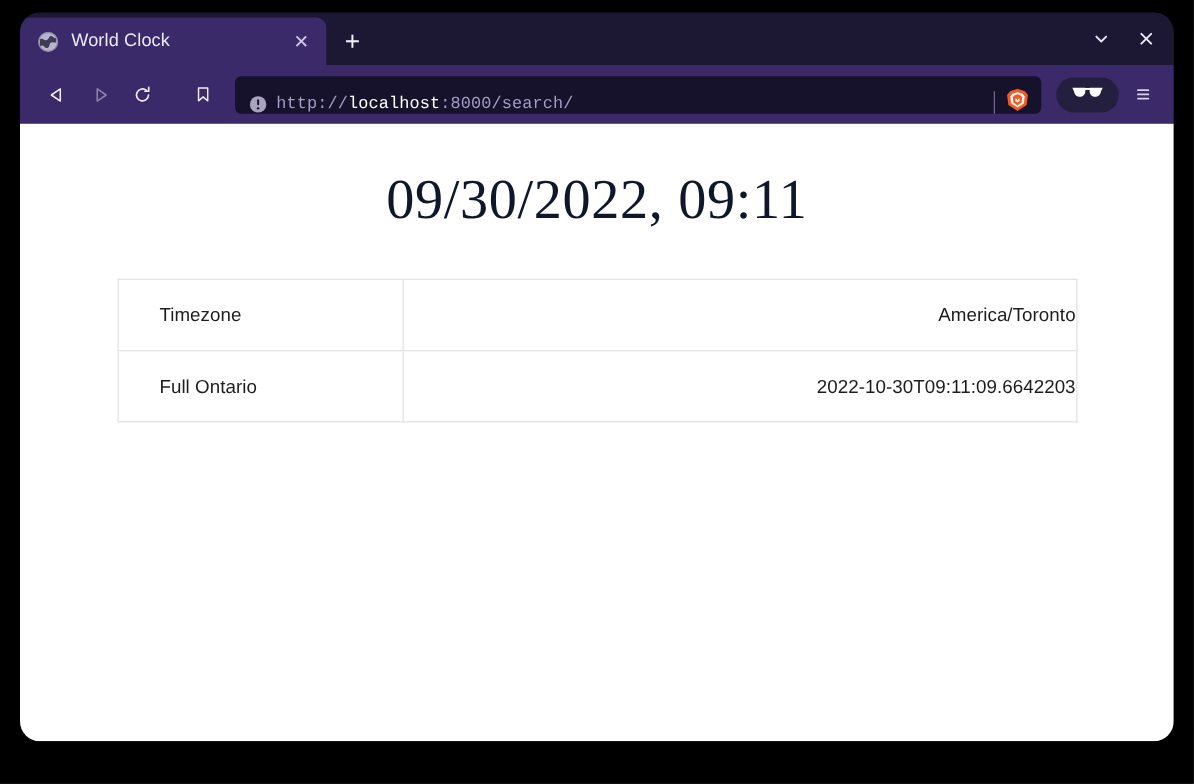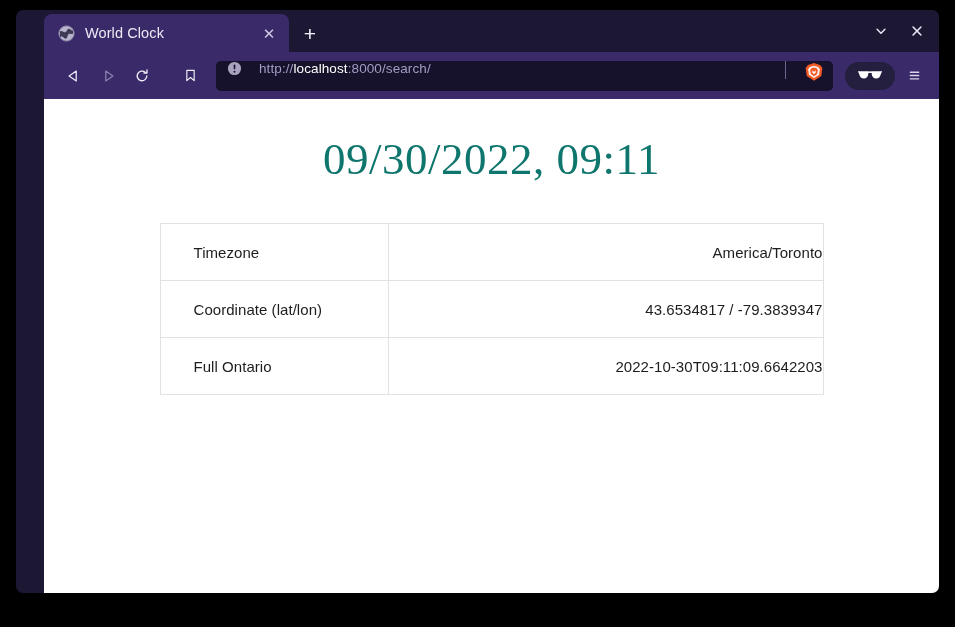--- a/index.html
+++ b/index.html
@@ -12,25 +12,24 @@
     overflow: hidden;
   }
 
   
   .browser-window {
     position: absolute;
     left: 16px;
     top: 10px;
     width: 923px;
     height: 583px;
-    border-radius: 7px;
+    border-radius: 16px;
     overflow: hidden;
     background: #1c1833;
     box-shadow: 0 2px 14px rgba(0,0,0,0.55);
-    padding-left: 28px;
   }
 
   
   .tab-strip {
     position: relative;
     height: 42px;
     background: #1c1833;
     display: flex;
     align-items: flex-end;
   }
@@ -117,24 +116,25 @@
   .nav-btn.disabled { color: #8b81ad; }
 
   .bookmark-btn { margin-left: 14px; margin-right: 8px; }
 
   .url-bar {
     flex: 1 1 auto;
     height: 30px;
     background: #16122b;
     border-radius: 5px;
     display: flex;
-    align-items: flex-start;
+    align-items: flex-end;
     padding: 0 8px 0 11px;
-    gap: 17px;
+    gap: 7px;
     min-width: 0;
+    font-family: Liberation Mono, monospace;
   }
 
   .url-text {
     flex: 1 1 auto;
     font-size: 13.5px;
     color: #a49cc4;
     white-space: nowrap;
     overflow: hidden;
     text-overflow: ellipsis;
     letter-spacing: .1px;
@@ -175,28 +175,28 @@
     background: #ffffff;
     height: calc(583px - 42px - 47px);
     overflow: hidden;
     position: relative;
   }
 
   .clock-heading {
     font-family: "Liberation Serif", serif;
     font-size: 45px;
     font-weight: 400;
-    color: #0f766e;
+    color: #0f172a;
     text-align: center;
     margin-top: 34px;
     letter-spacing: .5px;
   }
 
   .info-table {
-    width: 664px;
+    width: 768px;
     margin: 38px auto 0 auto;
     border-collapse: collapse;
     table-layout: fixed;
   }
 
   .info-table td {
     border: 1px solid #e2e2e4;
     height: 57px;
     padding: 0 0 0 33px;
     font-size: 15px;
@@ -316,24 +316,20 @@
 
     <h1 class="clock-heading">09/30/2022, 09:11</h1>
 
     <table class="info-table">
       <tbody>
         <tr>
           <td class="cell-label">Timezone</td>
           <td class="cell-value">America/Toronto</td>
         </tr>
         <tr>
-          <td class="cell-label">Coordinate (lat/lon)</td>
-          <td class="cell-value">43.6534817 / -79.3839347</td>
-        </tr>
-        <tr>
           <td class="cell-label">Full Ontario</td>
           <td class="cell-value">2022-10-30T09:11:09.6642203</td>
         </tr>
       </tbody>
     </table>
 
   </div>
 </div>
 
 </body></html>

